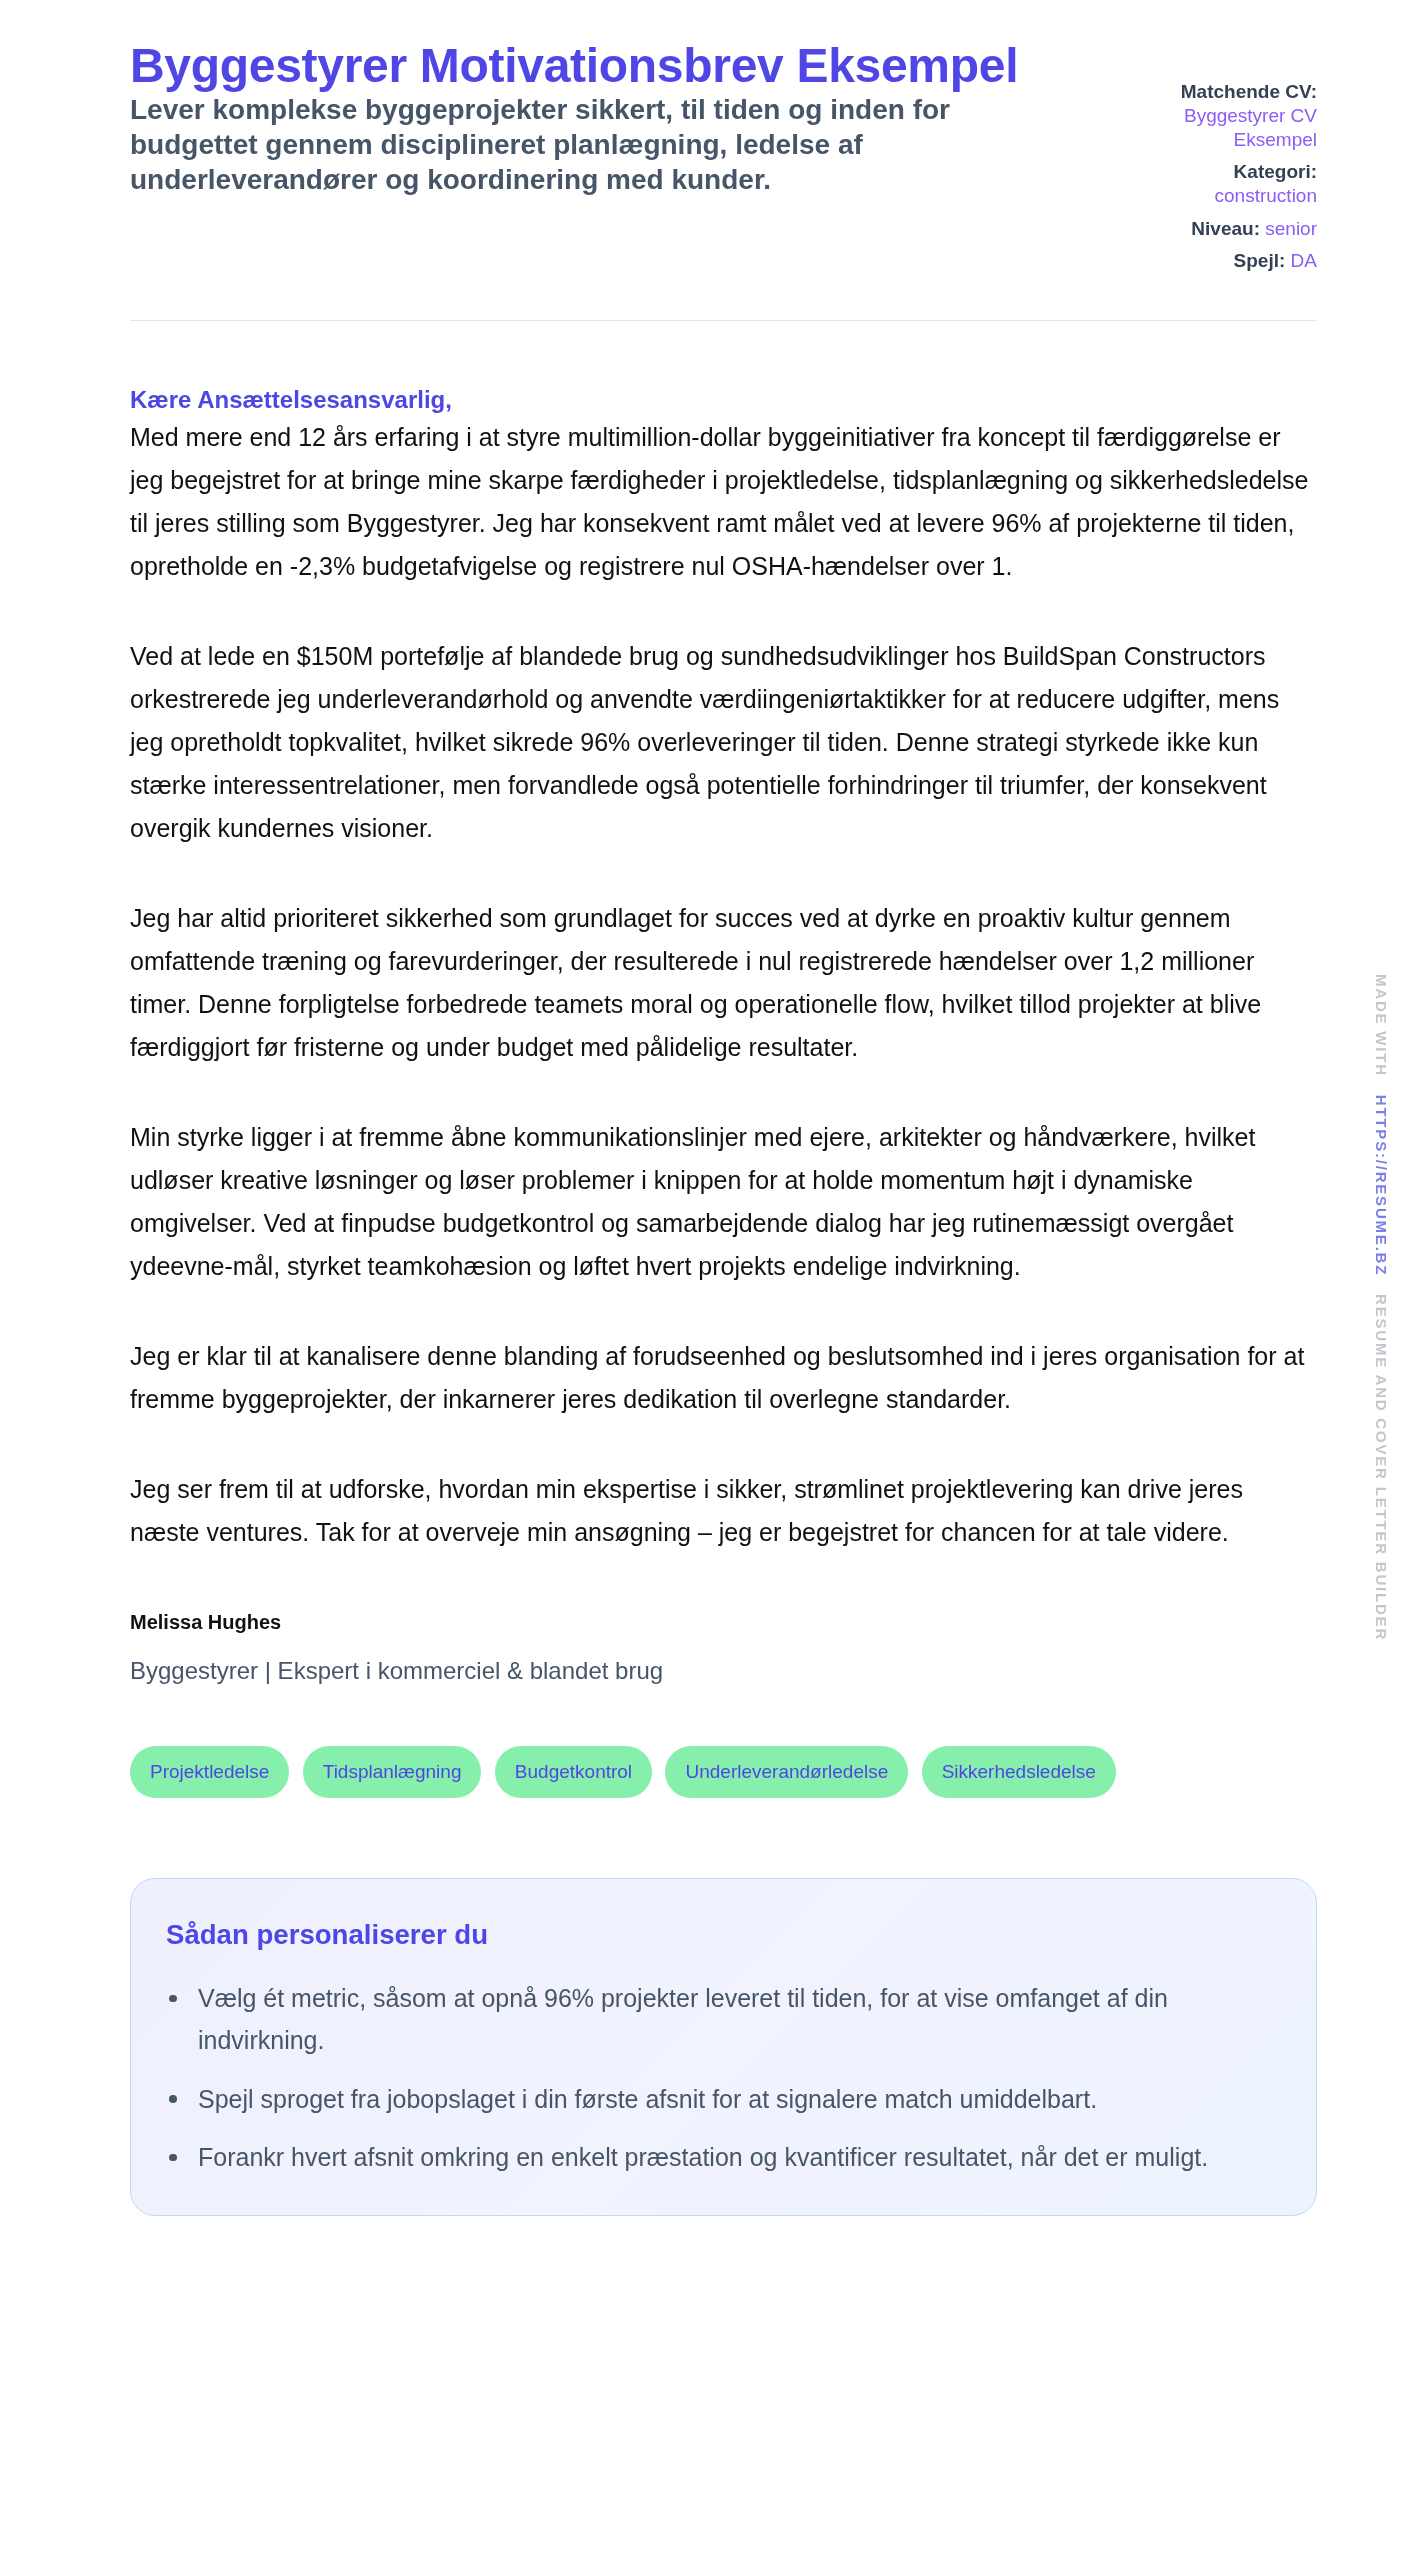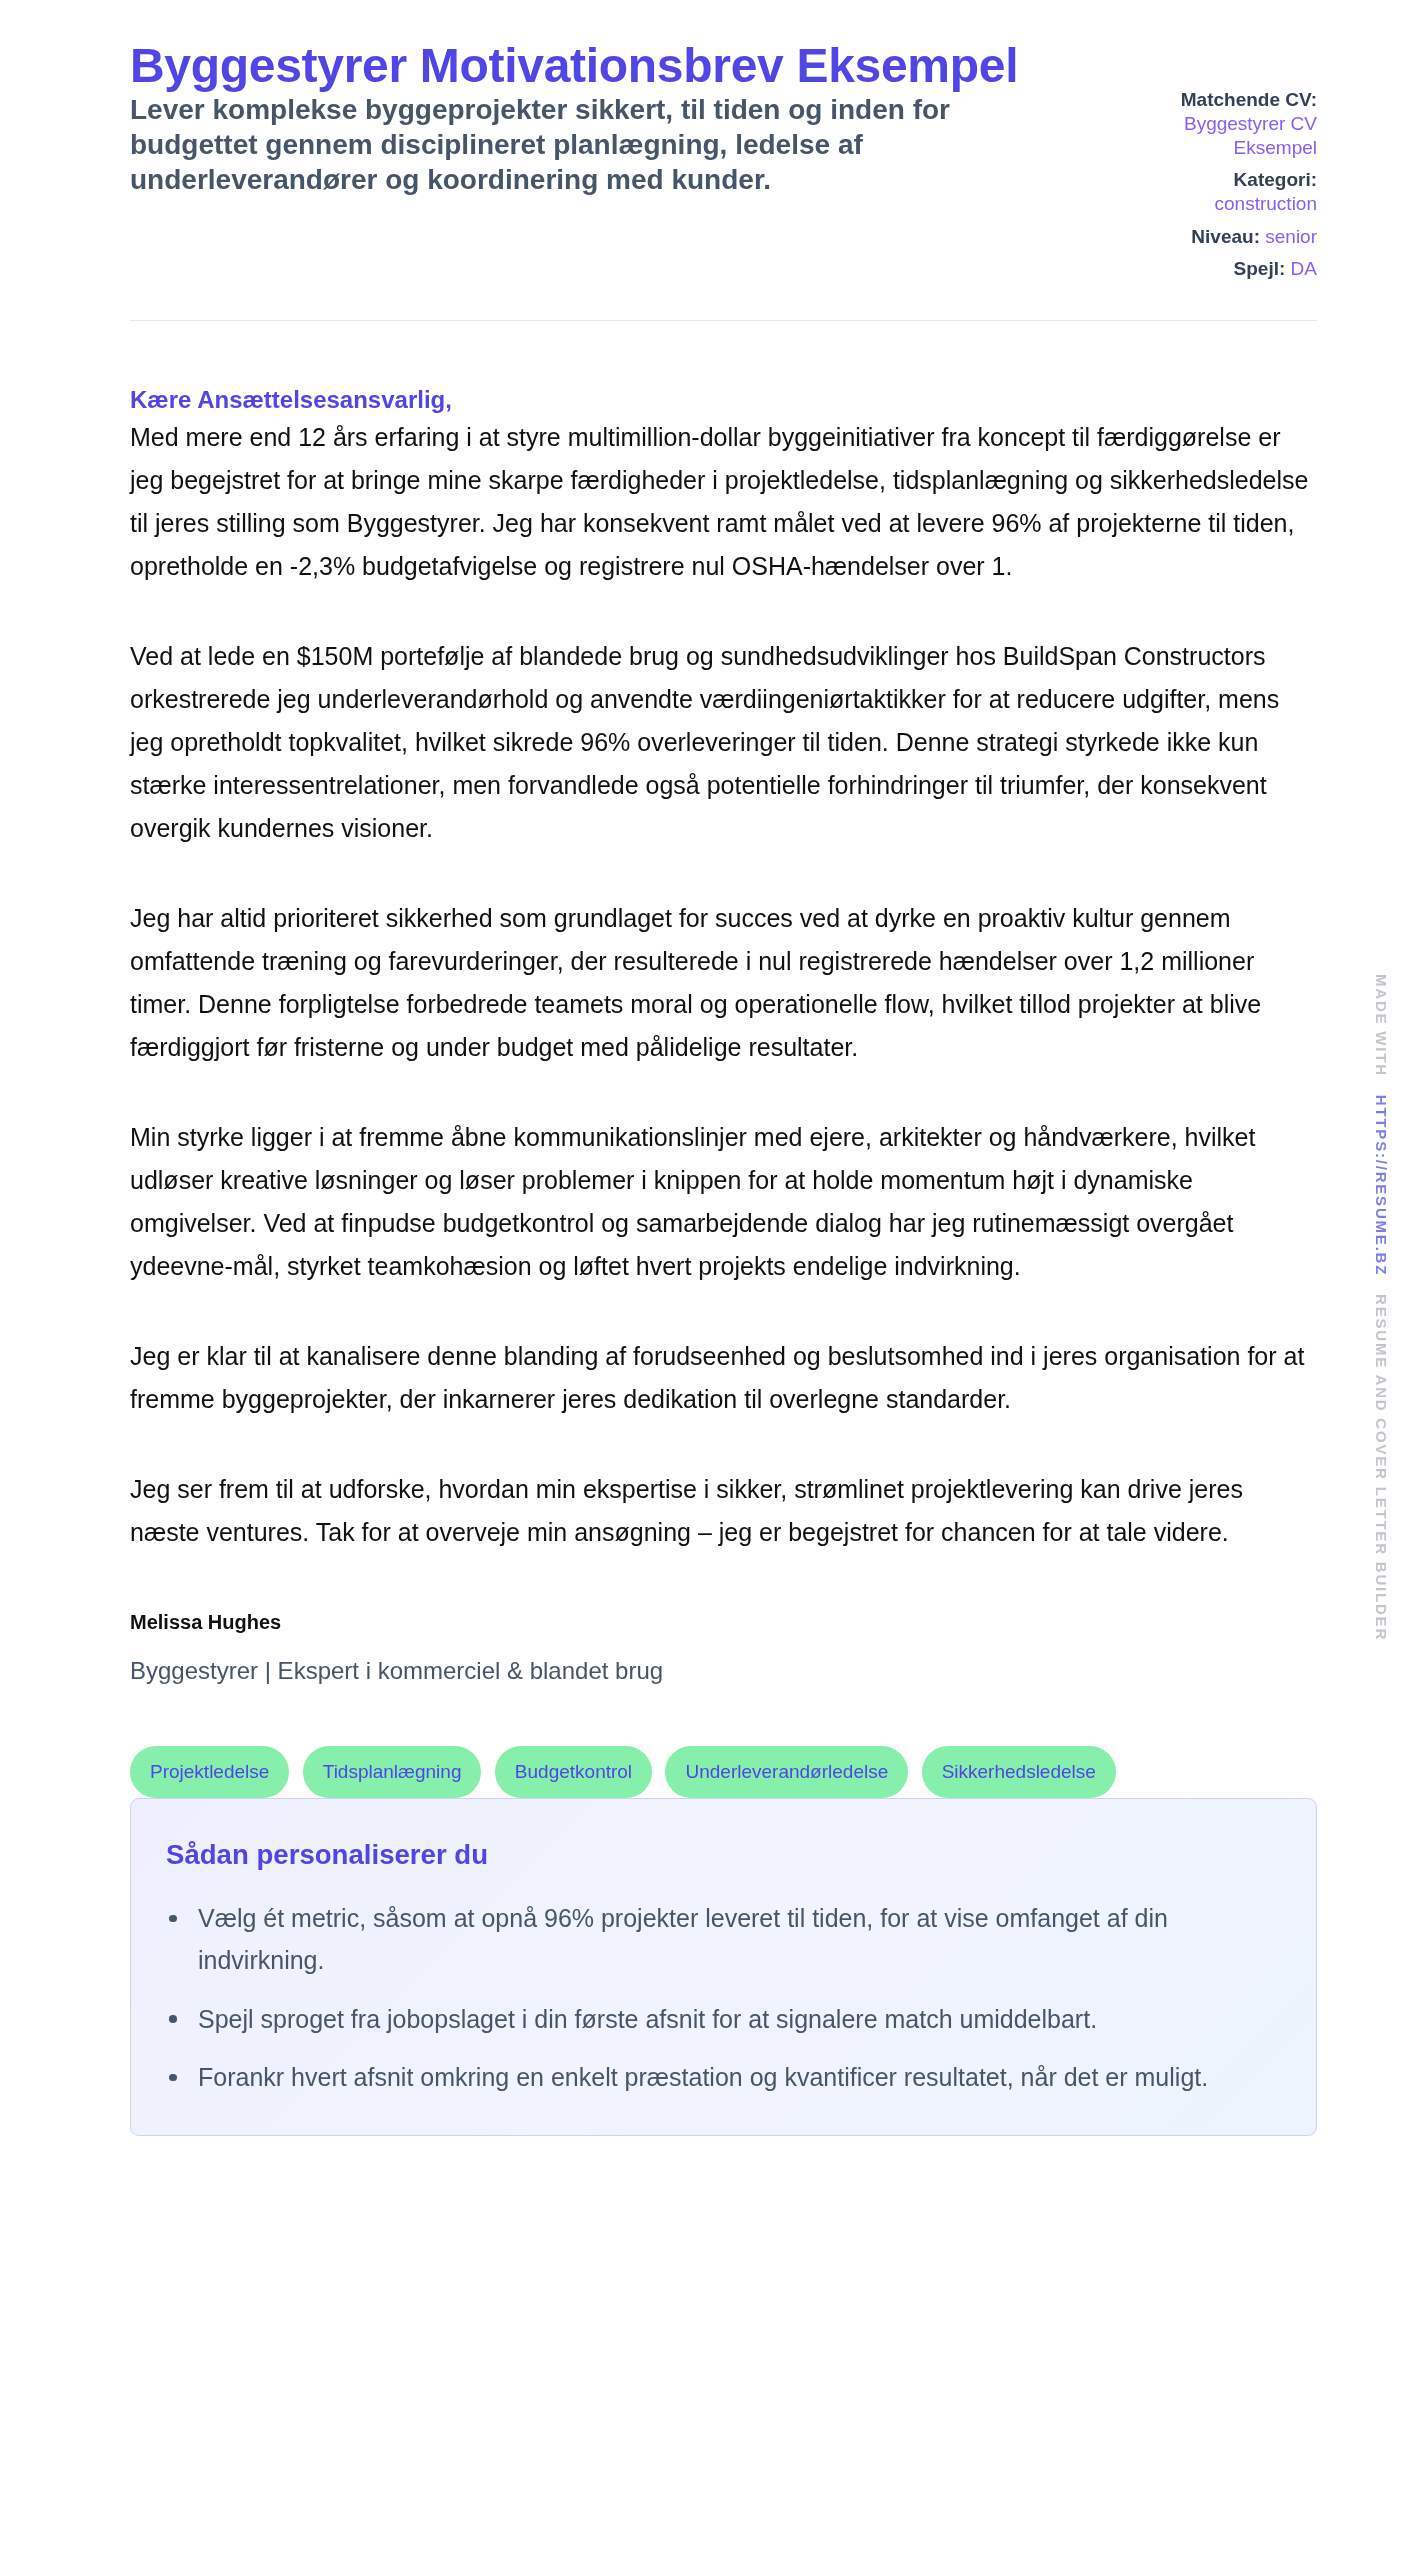--- a/index.html
+++ b/index.html
@@ -39,21 +39,21 @@
       font-size: 28px;
       font-weight: 700;
       color: #475569;
       line-height: 35px;
       width: 919px;
       margin-top: -3.3px;
     }
     .meta {
       position: absolute;
       right: 0;
-      top: 88px;
+      top: 80px;
       width: 217px;
       text-align: right;
       font-size: 19px;
       line-height: 24px;
       color: #475569;
     }
     .meta .meta-row { margin-bottom: 8.4px; }
     .meta .meta-label { font-weight: 700; color: #334155; }
     .meta .meta-value { color: #8b5cf6; }
 
@@ -99,22 +99,23 @@
       font-size: 19px;
       font-weight: 500;
       height: 52px;
       line-height: 52px;
       padding: 0 20px;
       border-radius: 26px;
     }
 
     
     .tips {
+      margin-top: 80px;
       border: 1.7px solid #c7d2fe;
-      border-radius: 9px;
+      border-radius: 25px;
       background: linear-gradient(135deg, #eef0fd 0%, #f1f3fe 50%, #edf4fe 100%);
       padding: 38px 35px 37px 35px;
     }
     .tips-title {
       font-size: 27.6px;
       font-weight: 700;
       color: #4f46e5;
       line-height: 35px;
     }
     .tips-list {

